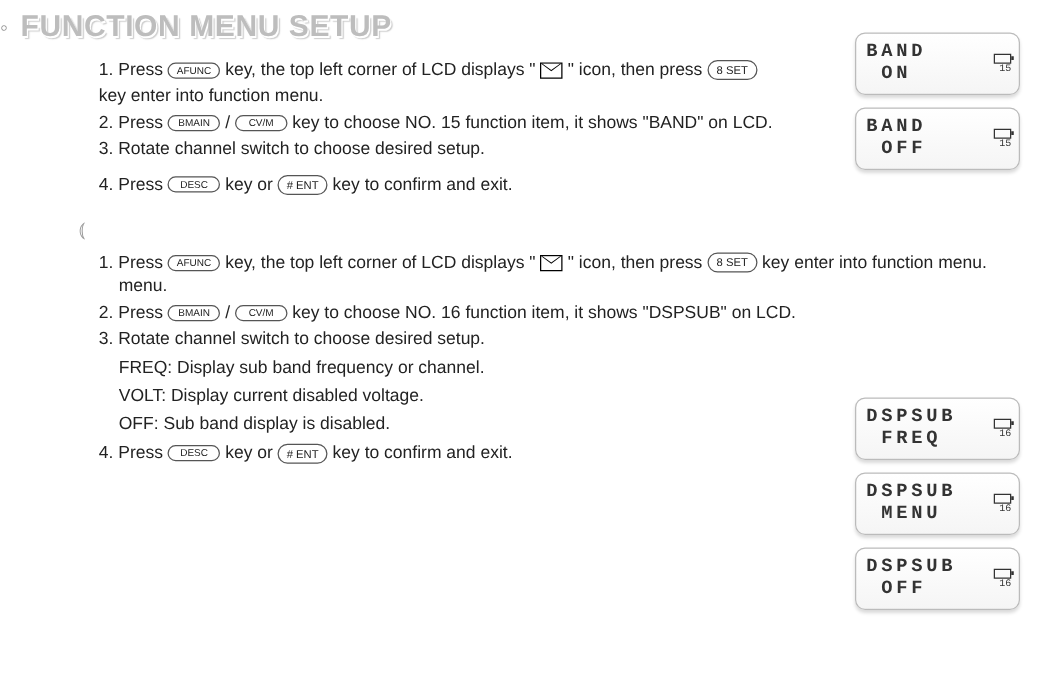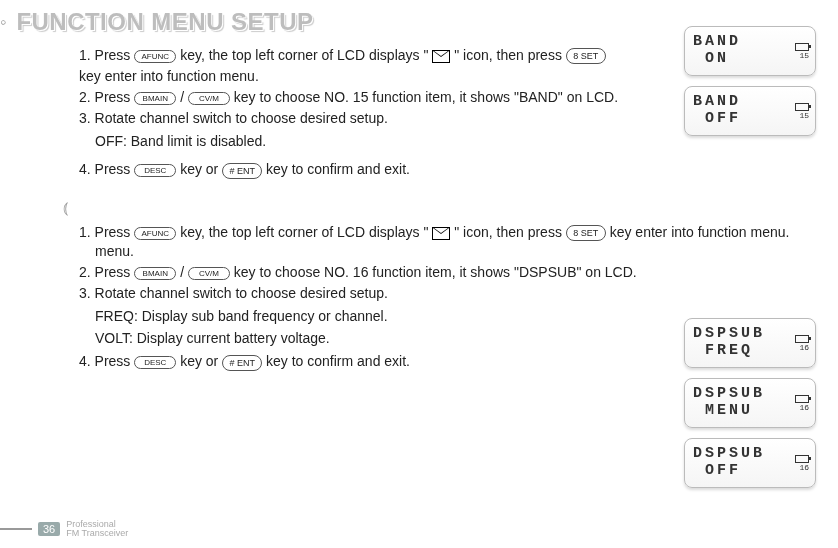--- a/index.html
+++ b/index.html
@@ -52,21 +52,20 @@
     </div>
     <div class="step"><span> key enter into function menu.</span></div>
     <div class="step">
       <span>2. Press </span>
       <span class="key2"><span class="top">B</span><span class="bot">MAIN</span></span>
       <span> / </span>
       <span class="key2"><span class="top">C</span><span class="bot">V/M</span></span>
       <span> key to choose NO. 15 function item, it shows "BAND" on LCD.</span>
     </div>
     <div class="step">3. Rotate channel switch to choose desired setup.</div>
-    <div class="indent">OFF: Band limit is disabled.</div>
     <div class="step" style="margin-top:10px">
       <span>4. Press </span>
       <span class="key2"><span class="top">D</span><span class="bot">ESC</span></span>
       <span> key or </span>
       <span class="key"># ENT</span>
       <span> key to confirm and exit.</span>
     </div>
 
     <div class="section-head">
       <span class="radio-icon">⦅</span>
@@ -84,21 +83,22 @@
     <div class="step" style="padding-left:16px;margin-top:-2px">menu.</div>
     <div class="step">
       <span>2. Press </span>
       <span class="key2"><span class="top">B</span><span class="bot">MAIN</span></span>
       <span> / </span>
       <span class="key2"><span class="top">C</span><span class="bot">V/M</span></span>
       <span> key to choose NO. 16 function item, it shows "DSPSUB" on LCD.</span>
     </div>
     <div class="step">3. Rotate channel switch to choose desired setup.</div>
     <div class="indent">FREQ: Display sub band frequency or channel.</div>
-    <div class="indent">VOLT: Display current battery voltage.</div>
+    <div class="indent">VOLT: Display current disabled voltage.</div>
+    <div class="indent">OFF: Sub band display is disabled.</div>
     <div class="step">
       <span>4. Press </span>
       <span class="key2"><span class="top">D</span><span class="bot">ESC</span></span>
       <span> key or </span>
       <span class="key"># ENT</span>
       <span> key to confirm and exit.</span>
     </div>
   </div>
 
   <div class="lcd-col">
@@ -125,22 +125,14 @@
       <div class="l1">DSPSUB</div>
       <div class="l2">MENU</div>
     </div>
     <div class="lcd">
       <div class="num"><span class="bat"></span><span>16</span></div>
       <div class="l1">DSPSUB</div>
       <div class="l2">OFF</div>
     </div>
   </div>
 
-  <div class="footer">
-    <span class="fline"></span>
-    <span class="fbadge">36</span>
-    <span class="ftxt">
-      <span>Professional</span><br>
-      <span>FM Transceiver</span>
-    </span>
-  </div>
 
 </div>
 
 </body></html>

